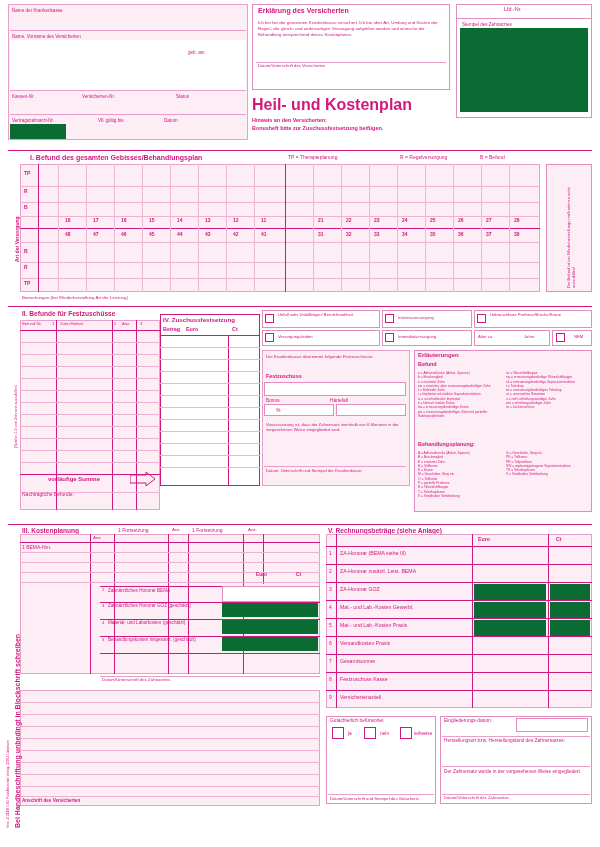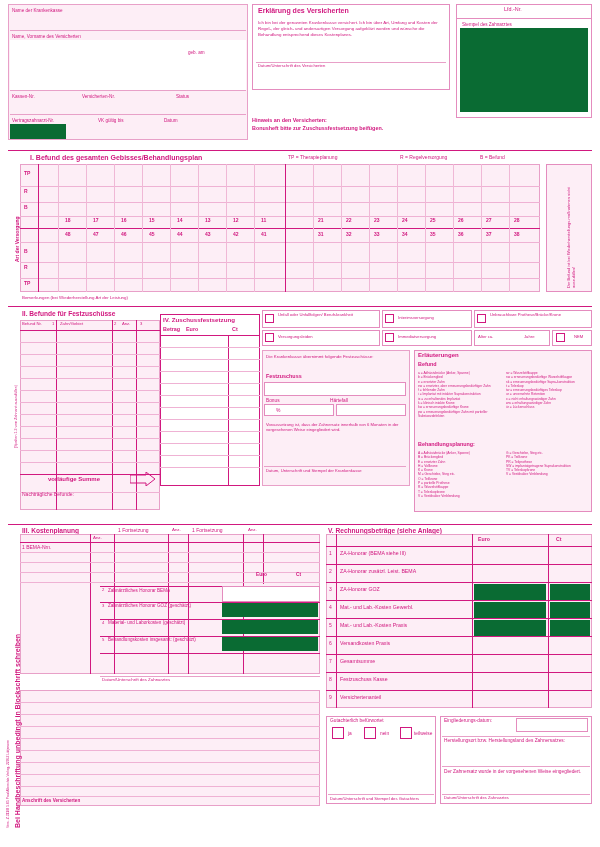--- a/index.html
+++ b/index.html
@@ -69,20 +69,21 @@
   <div class="lbl tiny" style="left:258px; top:20px; width:186px; white-space:normal; font-size:4.4px; line-height:1.35;">Ich bin bei der genannten Krankenkasse versichert. Ich bin über Art, Umfang und Kosten der Regel-, der gleich- und andersartigen Versorgung aufgeklärt worden und wünsche die Behandlung entsprechend dieses Kostenplanes.</div>
   <div class="rule" style="left:256px; top:62px; width:190px; height:0.8px;"></div>
   <div class="lbl" style="left:258px; top:64px; font-size:4.2px;">Datum/Unterschrift des Versicherten</div>
 
   <div class="bxw" style="left:456px; top:4px; width:136px; height:22px;"></div>
   <div class="lbl" style="left:504px; top:7px; font-size:5.4px;">Lfd.-Nr.</div>
   <div class="bxw" style="left:456px; top:18px; width:136px; height:100px; background:#fff;"></div>
   <div class="lbl" style="left:462px; top:22px;">Stempel des Zahnarztes</div>
   <div class="green" style="position:absolute; left:460px; top:28px; width:128px; height:84px;"></div>
 
+  <div class="bigtitle" style="left:252px; top:96px; font-size:16px;">Heil- und Kostenplan</div>
   <div class="lblb" style="left:252px; top:118px; font-size:5.4px;">Hinweis an den Versicherten:</div>
   <div class="lblb" style="left:252px; top:126px; font-size:5.4px;">Bonusheft bitte zur Zuschussfestsetzung beifügen.</div>
 
   <div class="rulestrong" style="left:8px; top:150px; width:584px; height:1px;"></div>
   <div class="hdr" style="left:30px; top:154px; font-size:7px;">I. Befund des gesamten Gebisses/Behandlungsplan</div>
   <div class="lbl" style="left:288px; top:155px; font-size:5px;">TP = Therapieplanung</div>
   <div class="lbl" style="left:400px; top:155px; font-size:5px;">R = Regelversorgung</div>
   <div class="lbl" style="left:480px; top:155px; font-size:5px;">B = Befund</div>
 
   <div class="vert" style="left:14px; top:262px; transform:rotate(-90deg); font-size:5px; font-weight:bold;">Art der Versorgung</div>

